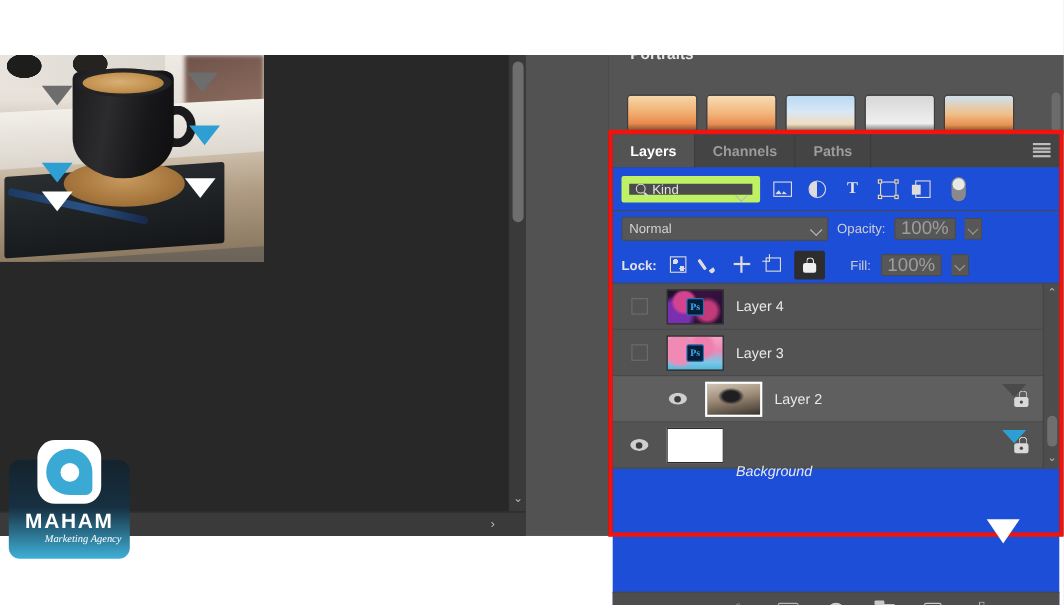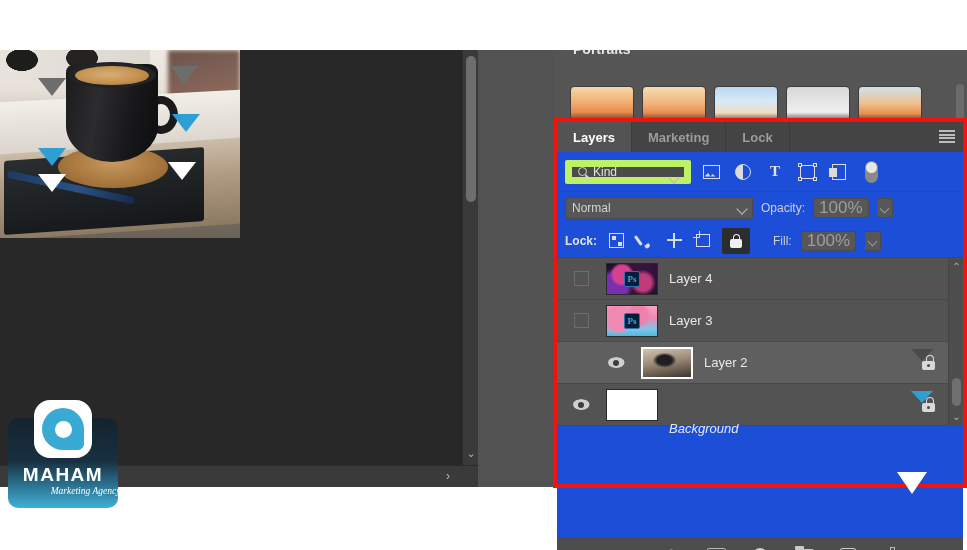--- a/index.html
+++ b/index.html
@@ -483,21 +483,21 @@
   .logo-ring {
     width: 42px; height: 42px; border-radius: 50% 50% 6px 50%;
     background: #3aa9d4; display: flex; align-items: center; justify-content: center;
   }
   .logo-hole { width: 17px; height: 17px; border-radius: 50%; background: #ffffff; }
   .logo-title {
     position: absolute; left: 0; top: 64px; width: 110px; text-align: center;
     color: #ffffff; font-size: 19px; font-weight: bold; letter-spacing: 1.5px;
   }
   .logo-sub {
-    position: absolute; left: 14px; top: 86px; width: 127px; text-align: center;
+    position: absolute; left: 4px; top: 86px; width: 127px; text-align: center;
     color: #ffffff; font-size: 9.5px; font-style: italic;
     font-family: "Liberation Serif", serif;
   }
 </style>
 </head>
 <body>
 
 <div id="root">
 
   <div class="app-bg"></div>
@@ -546,22 +546,22 @@
       <div class="preset-thumb pt3"></div>
       <div class="preset-thumb pt4"></div>
     </div>
     <div class="presets-scroll"></div>
   </div>
 
   <div class="layers-panel">
 
     <div class="tabbar">
       <div class="tab active">Layers</div>
-      <div class="tab">Marketing</div>
-      <div class="tab">Lock</div>
+      <div class="tab">Channels</div>
+      <div class="tab">Paths</div>
       <div class="panel-menu">
         <i></i>
           <i></i>
           <i></i>
           <i></i>
       </div>
     </div>
 
     <div class="filter-row">
       <div class="kind-select">

